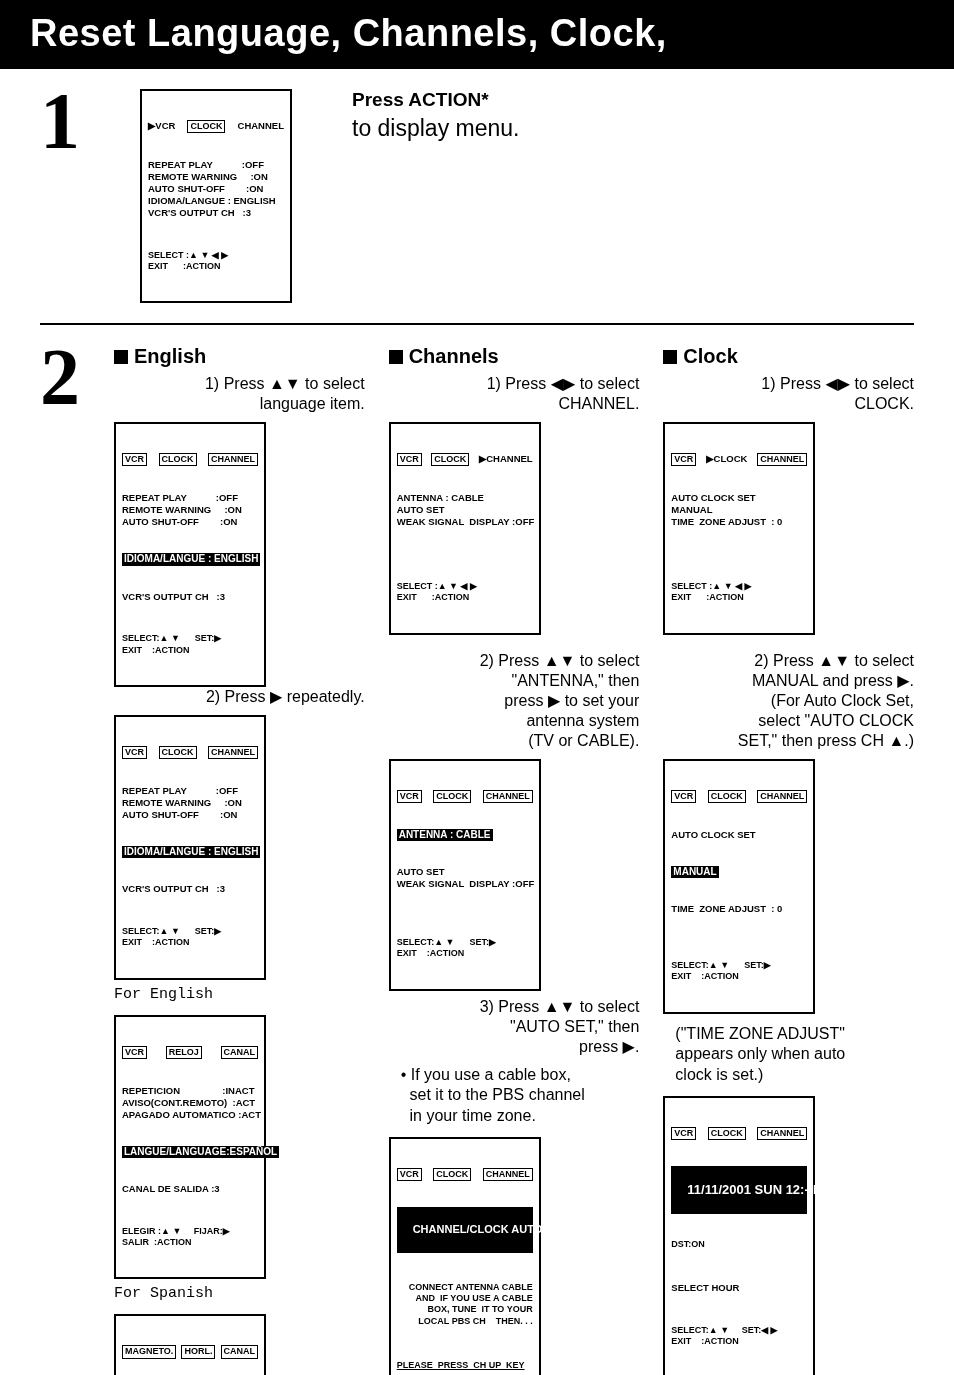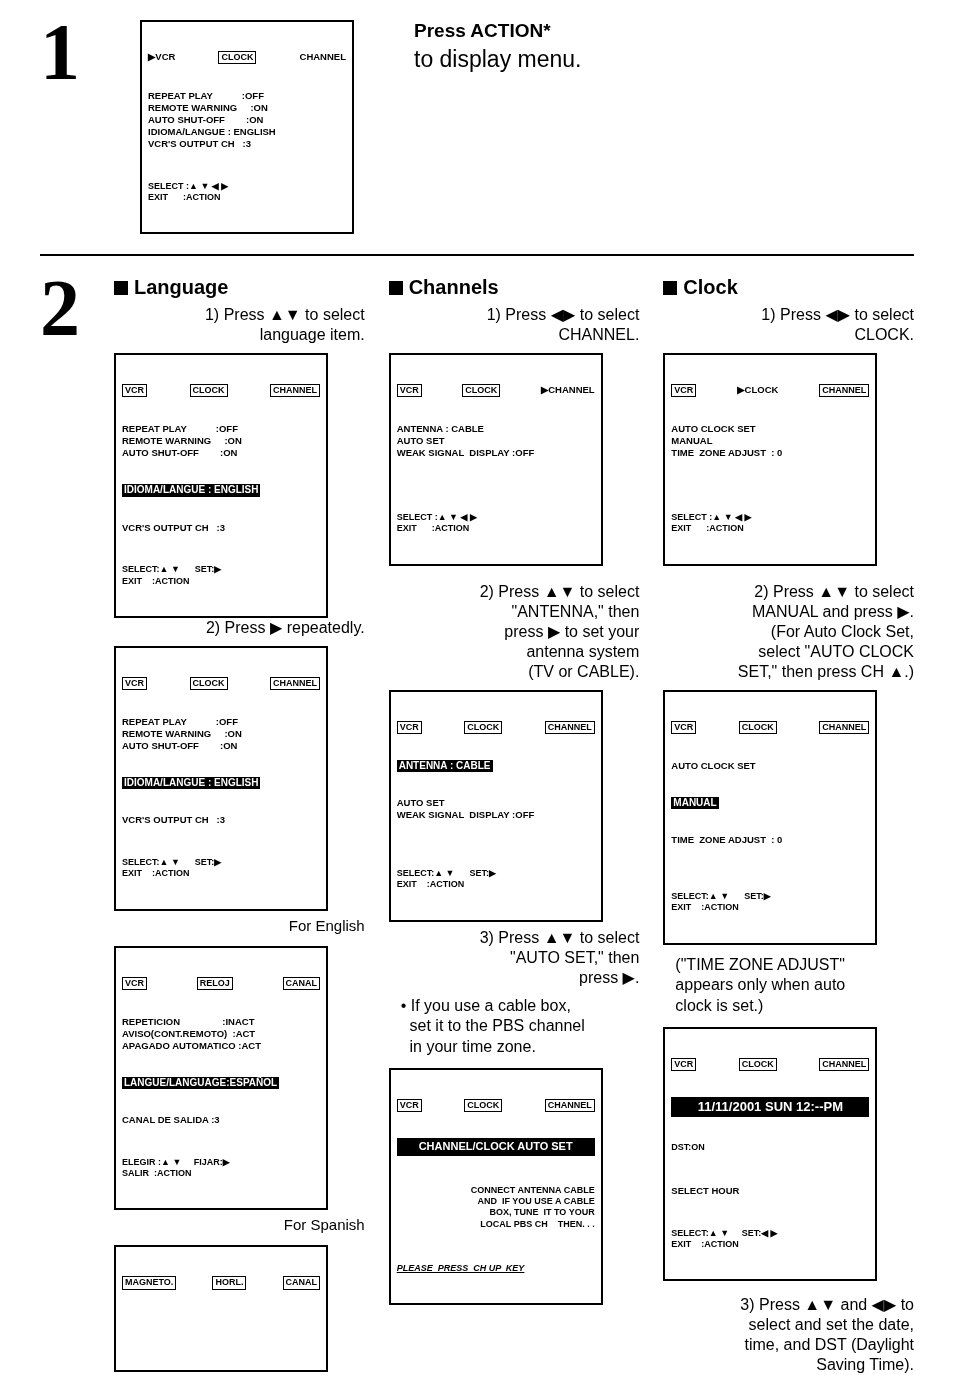--- a/index.html
+++ b/index.html
@@ -3,44 +3,45 @@
 <meta charset="utf-8">
 <style>
   * { box-sizing: border-box; margin: 0; padding: 0; }
   body { font-family: Arial, Helvetica, sans-serif; background: #fff; color: #000; width: 954px; }
   .page { padding: 0; }
   .title-bar { background: #000; color: #fff; font-size: 38px; font-weight: bold; padding: 12px 30px 14px; letter-spacing: 0.5px; }
   .content { padding: 20px 40px 10px; }
   .row1 { display: flex; align-items: flex-start; gap: 60px; margin-bottom: 20px; }
   .bignum { font-size: 80px; font-weight: bold; line-height: 0.8; font-family: "Times New Roman", serif; }
   .osd { border: 2px solid #000; padding: 4px 6px 4px; font-family: Arial, sans-serif; font-size: 10px; font-weight: bold; line-height: 1.25; width: 200px; white-space: pre; letter-spacing: 0; }
-  .osd-sm { width: 214px; }
+  .osd-sm { width: 152px; }
   .osd .tabrow { display:flex; justify-content:space-between; font-size:9.5px; margin-bottom:1px;}
   .osd .tb { border:1px solid #000; padding:0 2px; font-size:9px;}
   .osd .body { font-size:9.5px; line-height:1.25; }
   .osd .hl { background:#000; color:#fff; padding:0 2px; display:inline-block;}
   .osd .footer { font-size:9px; margin-top:6px;}
-  .osd .banner { background:#000; color:#fff; text-align:center; padding:2px; font-size:11px; font-weight:bold;}
+  .osd .banner { background:#000; color:#fff; text-align:center; padding:16px; font-size:11px; font-weight:bold;}
   .row1-text .hdr { font-size:19px; font-weight:bold; margin-bottom:4px;}
   .row1-text .sub { font-size:23px; }
   hr.sep { border:none; border-top:2px solid #000; margin: 10px 0 20px; }
   .cols { display:flex; align-items:flex-start; gap:24px;}
   .col { flex:1; }
   .col-num { width:50px; flex:none;}
   .sq { display:inline-block; width:14px; height:14px; background:#000; vertical-align:-1px; margin-right:6px;}
   .colhdr { font-size:20px; font-weight:bold; margin-bottom:4px;}
   .step { font-size:16px; margin:6px 0 8px 12px; line-height:1.25;text-align:right;}
-  .caption { text-align:right; font-size:15px; margin:6px 0 12px;}
+  .caption { text-align:left; font-size:15px; margin:6px 0 12px;font-family:Liberation Mono, monospace;}
   .note { font-size:16px; margin:6px 0 10px 12px; line-height:1.3;}
   .bullet { font-size:16px; margin-left:12px; line-height:1.3;}
 </style>
 </head>
 <body>
 <div class="page">
 
+<div class="title-bar">Reset Language, Channels, Clock,</div>
 
 <div class="content">
 
   <div class="row1">
     <div class="bignum">1</div>
     <div class="osd osd-sm">
       <div class="tabrow">
         <span>▶VCR</span>
         <span class="tb">CLOCK</span>
         <span>CHANNEL</span>
@@ -60,21 +61,21 @@
   </div>
 
   <hr class="sep">
 
   <div class="cols">
     <div class="col-num">
       <div class="bignum">2</div>
     </div>
 
     <div class="col">
-      <div class="colhdr"><span class="sq"></span><span>Language</span></div>
+      <div class="colhdr"><span class="sq"></span><span>English</span></div>
       <div class="step" style="white-space:pre;">1) Press ▲▼ to select
     language item.</div>
 
       <div class="osd osd-sm">
         <div class="tabrow"><span class="tb">VCR</span><span class="tb">CLOCK</span><span class="tb">CHANNEL</span></div>
         <div class="body">REPEAT PLAY           :OFF
 REMOTE WARNING     :ON
 AUTO SHUT-OFF        :ON</div>
         <div><span class="hl">IDIOMA/LANGUE : ENGLISH</span></div>
         <div class="body">VCR'S OUTPUT CH   :3</div>
@@ -154,21 +155,21 @@
   set it to the PBS channel
   in your time zone.</div>
 
       <div class="osd osd-sm" style="margin-top:10px;">
         <div class="tabrow"><span class="tb">VCR</span><span class="tb">CLOCK</span><span class="tb">CHANNEL</span></div>
         <div class="banner">CHANNEL/CLOCK AUTO SET</div>
         <div class="body" style="font-size:9px;margin-top:4px;text-align:right;">CONNECT ANTENNA CABLE
 AND  IF YOU USE A CABLE
 BOX, TUNE  IT TO YOUR
 LOCAL PBS CH    THEN. . .</div>
-        <div class="footer" style="text-decoration:underline;margin-top:8px;font-style:italic;">PLEASE  PRESS  CH UP  KEY</div>
+        <div class="footer" style="text-decoration:underline;margin-top:8px;">PLEASE  PRESS  CH UP  KEY</div>
       </div>
 
     </div>
 
     <div class="col">
       <div class="colhdr"><span class="sq"></span><span>Clock</span></div>
       <div class="step" style="white-space:pre;">1) Press ◀▶ to select
     CLOCK.</div>
 
       <div class="osd osd-sm">

